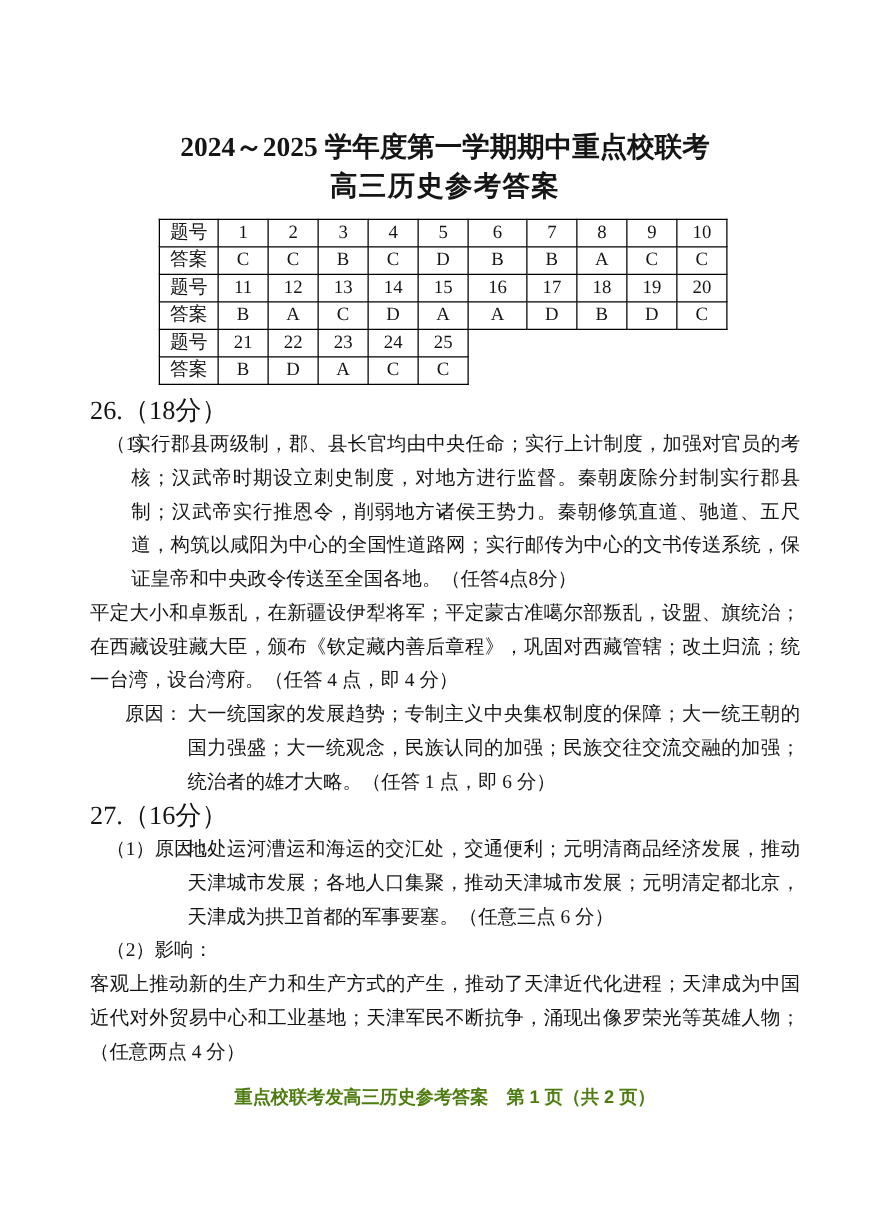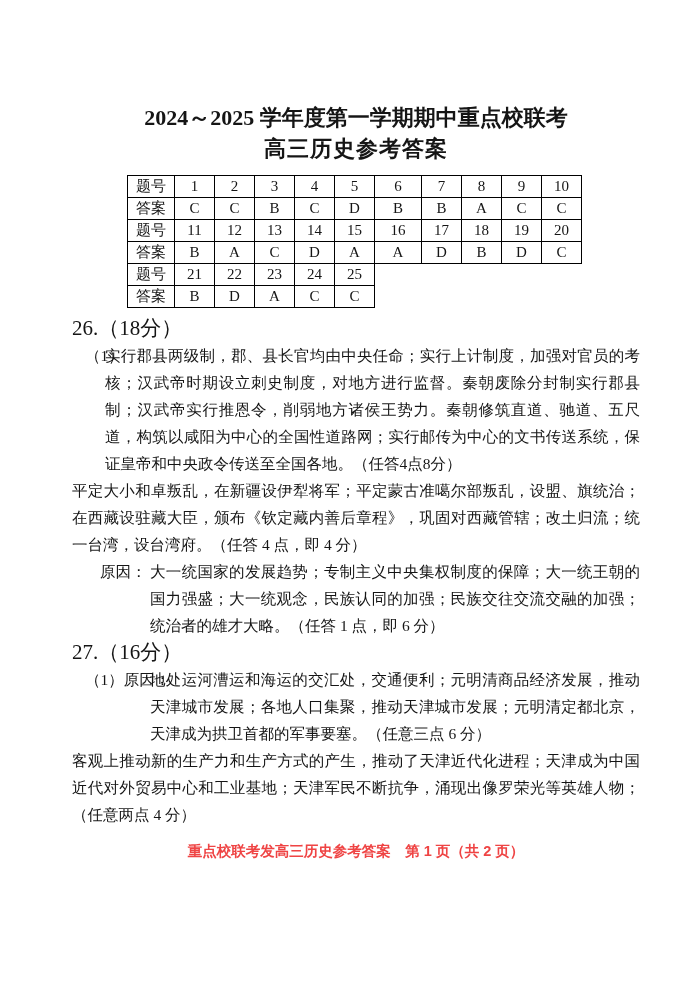--- a/index.html
+++ b/index.html
@@ -38,21 +38,21 @@
   .lw78{ width:78px; padding-left:13px; }
   .pl28{ padding-left:28px; }
   .pl33{ padding-left:33px; }
 
   
   .footer{
     margin-top:13px;
     text-align:center;
     font-family:"Liberation Sans","DejaVu Sans",sans-serif;
     font-weight:bold; font-size:14.5px; line-height:20px;
-    color:#ef4444;
+    color:#4d7c0f;
   }
 </style>
 </head>
 <body>
 
 <div class="page">
 
   <div class="title">
     <div class="t1">2024～2025 学年度第一学期期中重点校联考</div>
     <div class="t2">高三历史参考答案</div>
@@ -159,20 +159,24 @@
     <div class="txt">大一统国家的发展趋势；专制主义中央集权制度的保障；大一统王朝的国力强盛；大一统观念，民族认同的加强；民族交往交流交融的加强；统治者的雄才大略。（任答 1 点，即 6 分）</div>
   </div>
 
   <div class="heading">27.（16分）</div>
 
   <div class="block">
     <span class="lbl lw78">（1）原因：</span>
     <div class="txt">地处运河漕运和海运的交汇处，交通便利；元明清商品经济发展，推动天津城市发展；各地人口集聚，推动天津城市发展；元明清定都北京，天津成为拱卫首都的军事要塞。（任意三点 6 分）</div>
   </div>
 
+  <div class="block">
+    <span class="lbl lw78">（2）影响：</span>
+    <div class="txt"></div>
+  </div>
 
 
   <div class="block">
     <div class="txt">客观上推动新的生产力和生产方式的产生，推动了天津近代化进程；天津成为中国近代对外贸易中心和工业基地；天津军民不断抗争，涌现出像罗荣光等英雄人物；（任意两点 4 分）</div>
   </div>
 
   <div class="footer">重点校联考发高三历史参考答案　第 1 页（共 2 页）</div>
 
 </div>
 

